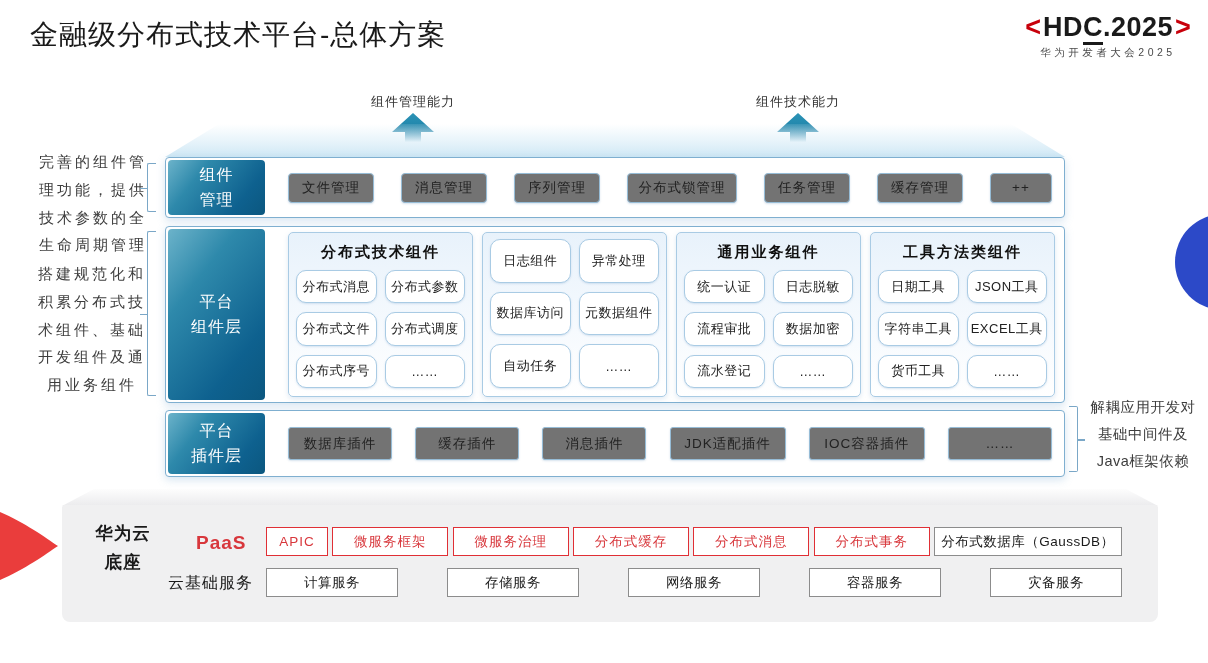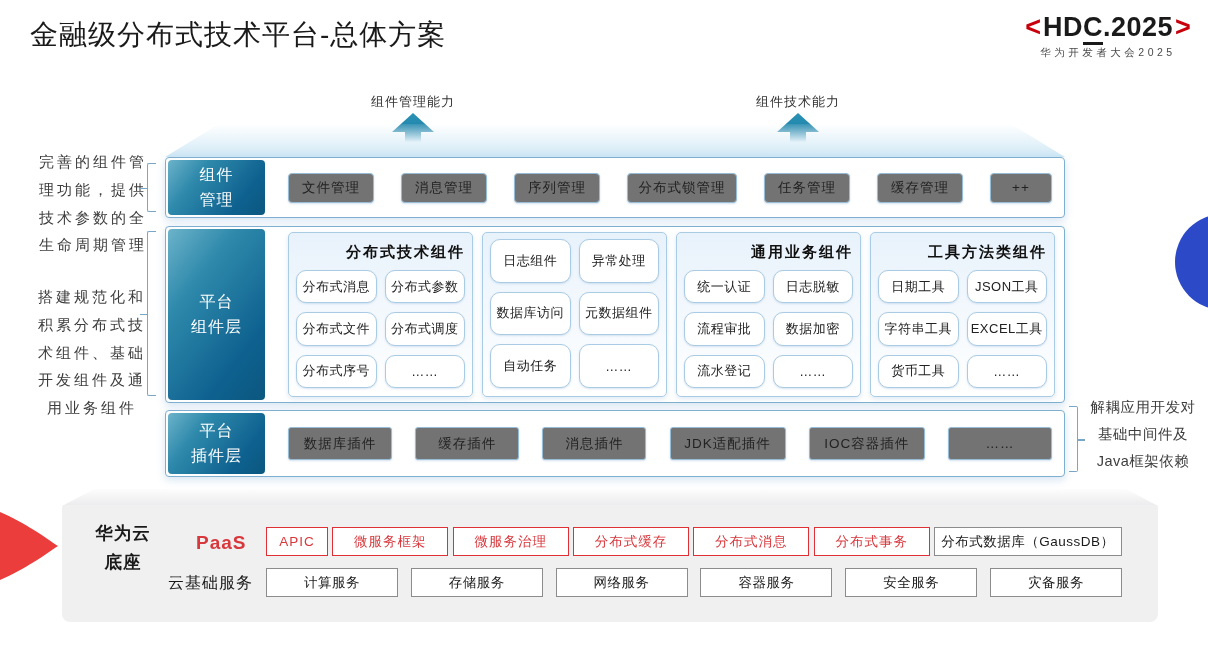--- a/index.html
+++ b/index.html
@@ -18,21 +18,21 @@
   .hdc-sub { margin-top:3px; font-size:10.5px; color:#4a4a4a; letter-spacing:3.5px; white-space:nowrap; }
 
   
   .cap { position:absolute; width:160px; text-align:center; }
   .cap-label { font-size:13px; color:#333; letter-spacing:1px; margin-bottom:2px; }
   .cap-arrow { display:block; margin:0 auto; }
 
   
   .note { position:absolute; font-size:15px; color:#3d3d3d; line-height:1.85; letter-spacing:3px; white-space:pre-line; text-align:center; }
   .note-left1 { left:22px; top:148px; width:142px; }
-  .note-left2 { left:16px; top:283px; width:152px;text-align:center; }
+  .note-left2 { left:16px; top:260px; width:152px;text-align:center; }
   .note-right { left:1082px; top:394px; width:122px; font-size:14.5px; letter-spacing:0.5px; line-height:1.85; }
 
   
   .bracket-l { position:absolute; width:9px; border:1.5px solid #7aa7c7; border-right:none; border-radius:2px 0 0 2px; }
   .bracket-l::after { content:""; position:absolute; left:-8px; top:50%; width:7px; height:1.5px; background:#7aa7c7; }
   .bracket-r { position:absolute; width:9px; border:1.5px solid #7aa7c7; border-left:none; border-radius:0 2px 2px 0; }
   .bracket-r::after { content:""; position:absolute; right:-8px; top:50%; width:7px; height:1.5px; background:#7aa7c7; }
 
   
   .plat-topface { position:absolute; left:165px; top:124px; width:900px; height:33px;
@@ -48,21 +48,21 @@
     font-size:16px; line-height:1.55; letter-spacing:1px; white-space:pre-line; }
 
   .row-items { position:absolute; left:122px; right:12px; top:0; bottom:0; display:flex; align-items:center; justify-content:space-between; }
   .chip { background:#737373; border:1px solid #96bcd6; border-radius:4px; height:30px; display:flex; align-items:center; justify-content:center;
     font-size:13.5px; color:#222; letter-spacing:1px; box-shadow:0 1px 2px rgba(120,160,195,0.3); padding:0 10px; }
   .row-plug .chip { height:33px; border-radius:3px; }
 
   .comp-cols { position:absolute; left:122px; right:9px; top:5px; bottom:5px; display:grid; grid-template-columns:repeat(4,1fr); gap:9px; }
   .comp-col { border:1px solid #a9cbe4; border-radius:5px; background:linear-gradient(180deg,#e8f2fb 0%,#f6fafe 60%,#ffffff 100%);
     display:flex; flex-direction:column; padding:6px 7px 8px; box-shadow:0 2px 5px rgba(130,170,210,0.25); }
-  .comp-title { text-align:right; font-size:15px; font-weight:bold; color:#101010; letter-spacing:2px; padding:4px 0 8px; }
+  .comp-title { text-align:center; font-size:15px; font-weight:bold; color:#101010; letter-spacing:2px; padding:4px 0 8px; }
   .comp-grid { display:grid; grid-template-columns:1fr 1fr; gap:9px 8px; flex:1; }
   .cell { background:#fff; border:1px solid #a9cbe4; border-radius:10px; display:flex; align-items:center; justify-content:center;
     font-size:13px; color:#222; letter-spacing:0.5px; box-shadow:0 1px 2px rgba(130,170,210,0.3); min-height:30px; }
 
   
   .found-topface { position:absolute; left:62px; top:489px; width:1096px; height:17px;
     background:linear-gradient(180deg,#fdfdfd 0%,#ebebed 100%);
     clip-path:polygon(0 100%, 32px 0, calc(100% - 32px) 0, 100% 100%); }
   .found-box { position:absolute; left:62px; top:505px; width:1096px; height:117px; background:#f0f0f1; border-radius:3px 3px 8px 8px; }
   .hw-label { position:absolute; left:84px; top:519px; width:78px; text-align:center; font-size:17.5px; font-weight:bold; color:#1a1a1a; line-height:1.65; white-space:pre-line; letter-spacing:1px; }
@@ -236,19 +236,18 @@
     <div class="rbox w-paas">分布式事务</div>
     <div class="gbox w-gauss">分布式数据库（GaussDB）</div>
   </div>
 
   <div class="iaas-label">云基础服务</div>
   <div class="iaas-row">
     <div class="gbox w-iaas">计算服务</div>
     <div class="gbox w-iaas">存储服务</div>
     <div class="gbox w-iaas">网络服务</div>
     <div class="gbox w-iaas">容器服务</div>
-    <div class="gbox w-iaas">安全服务</div>
     <div class="gbox w-iaas">灾备服务</div>
   </div>
 
   <div class="blue-circle"></div>
 
 </div>
 
 </body></html>

